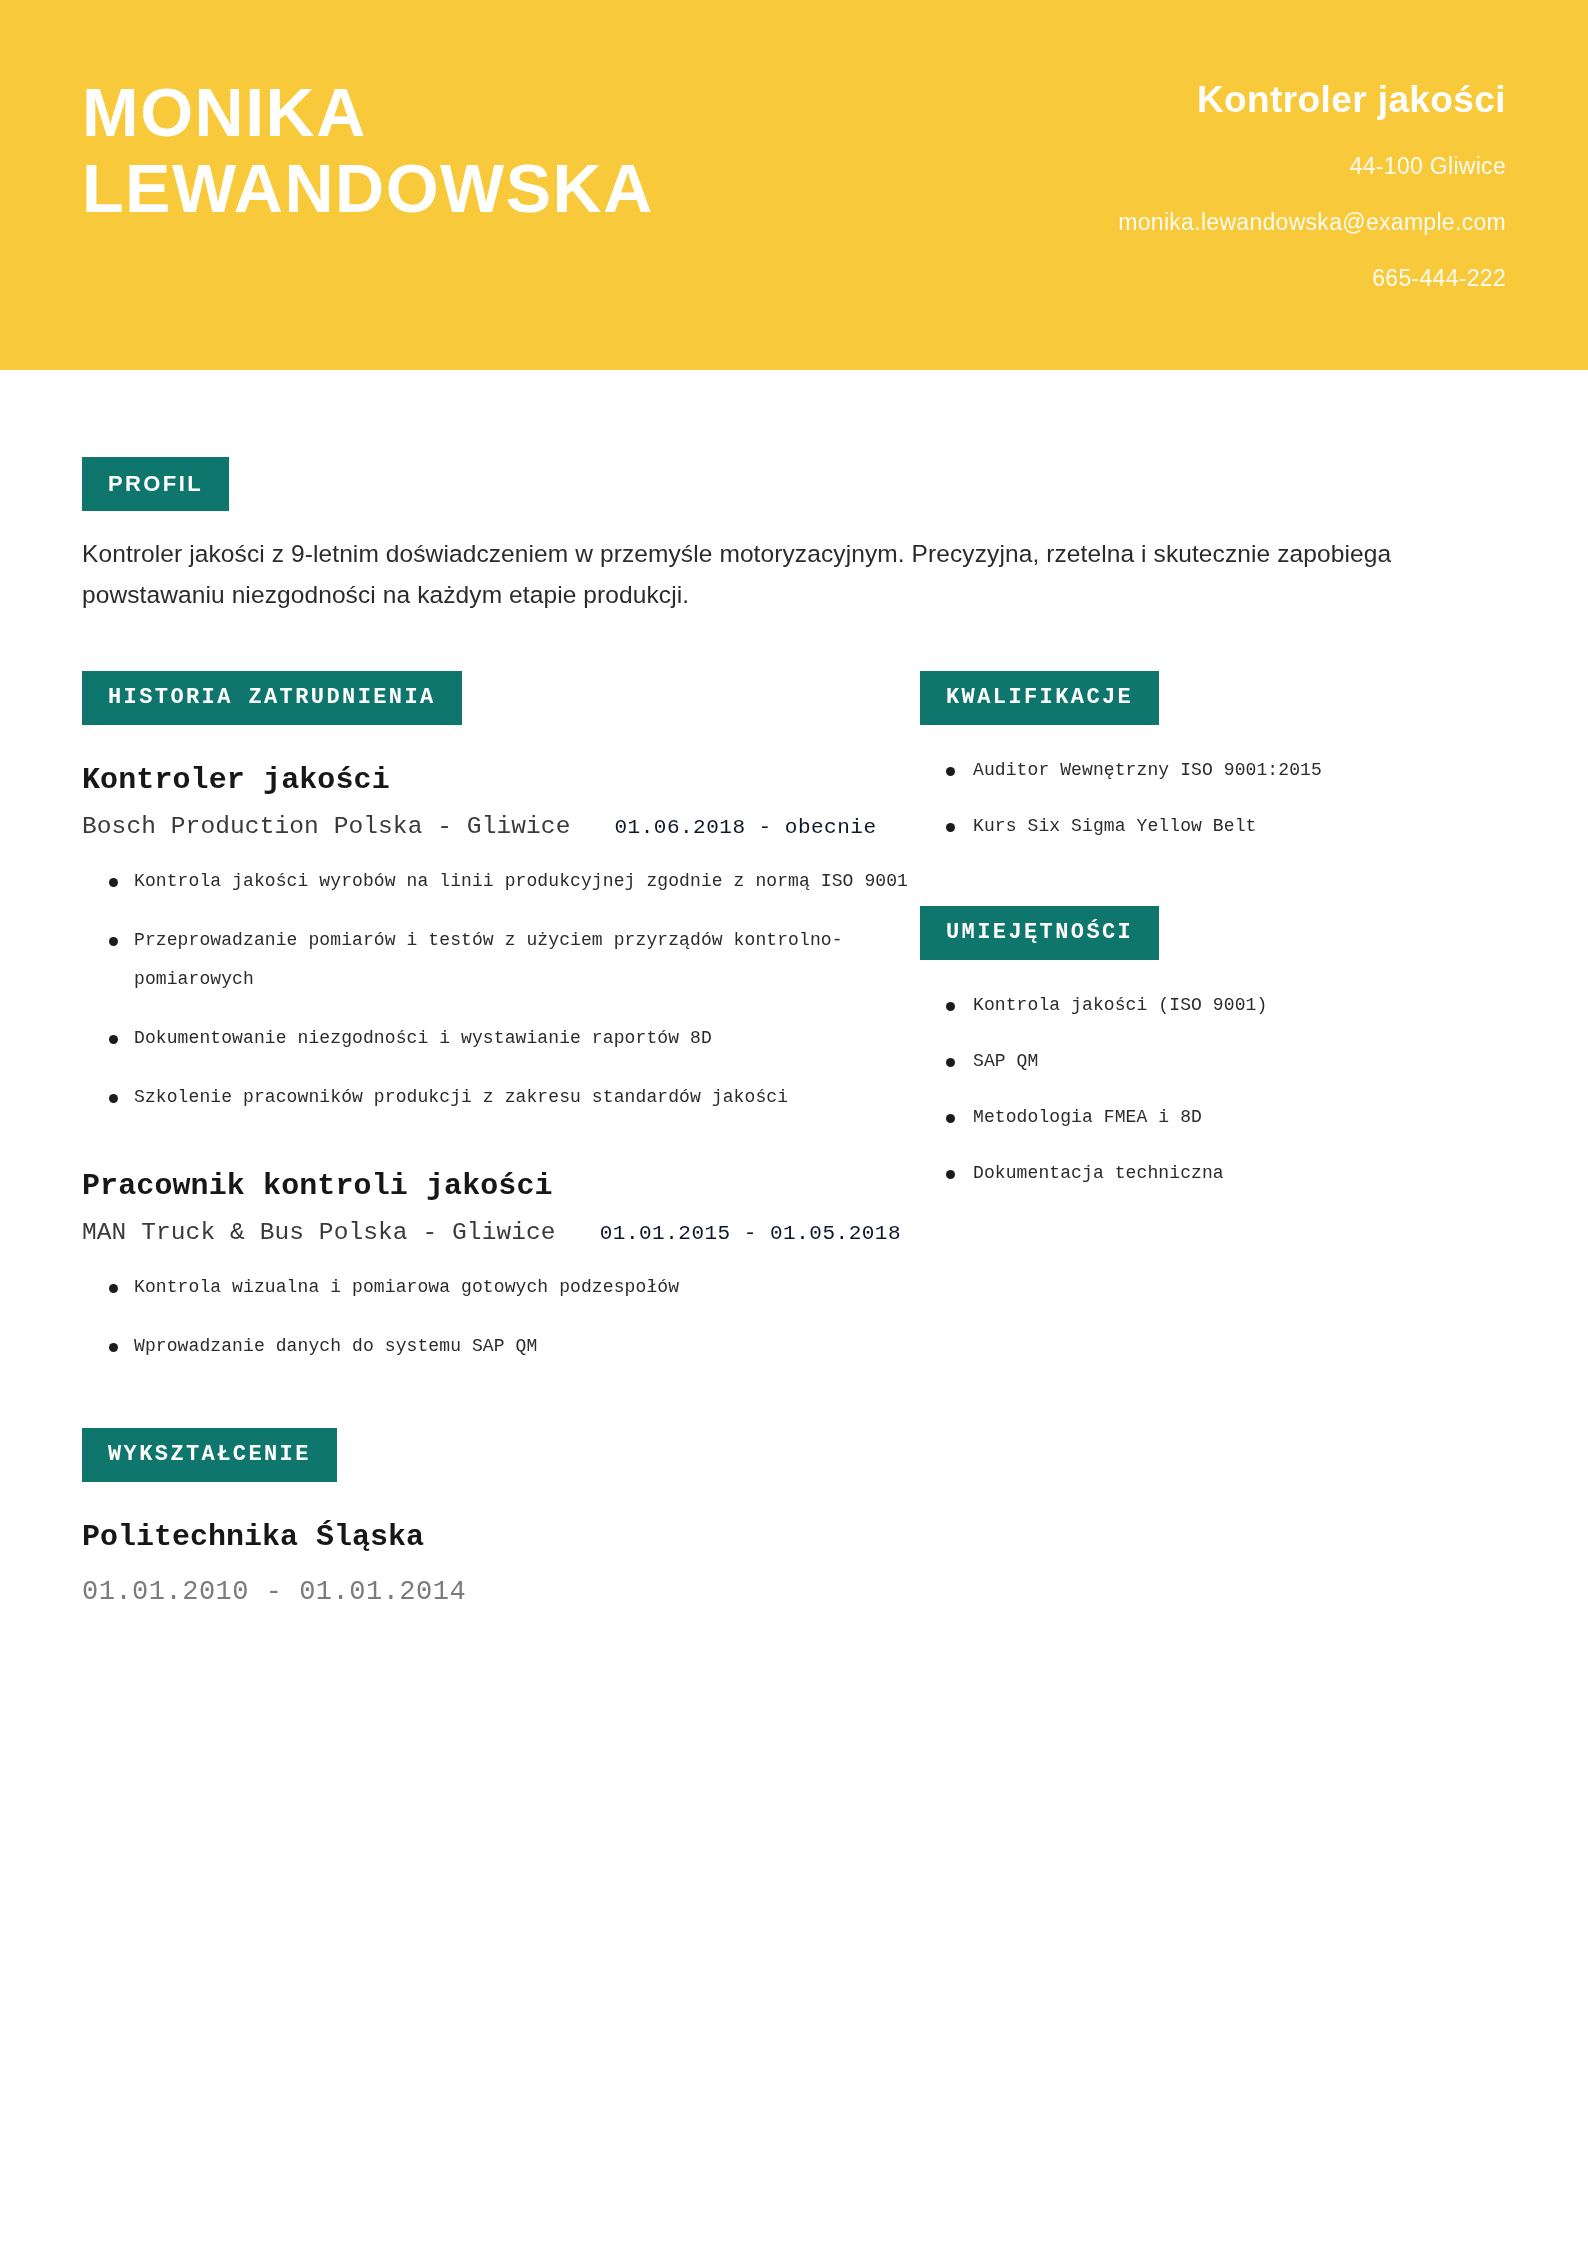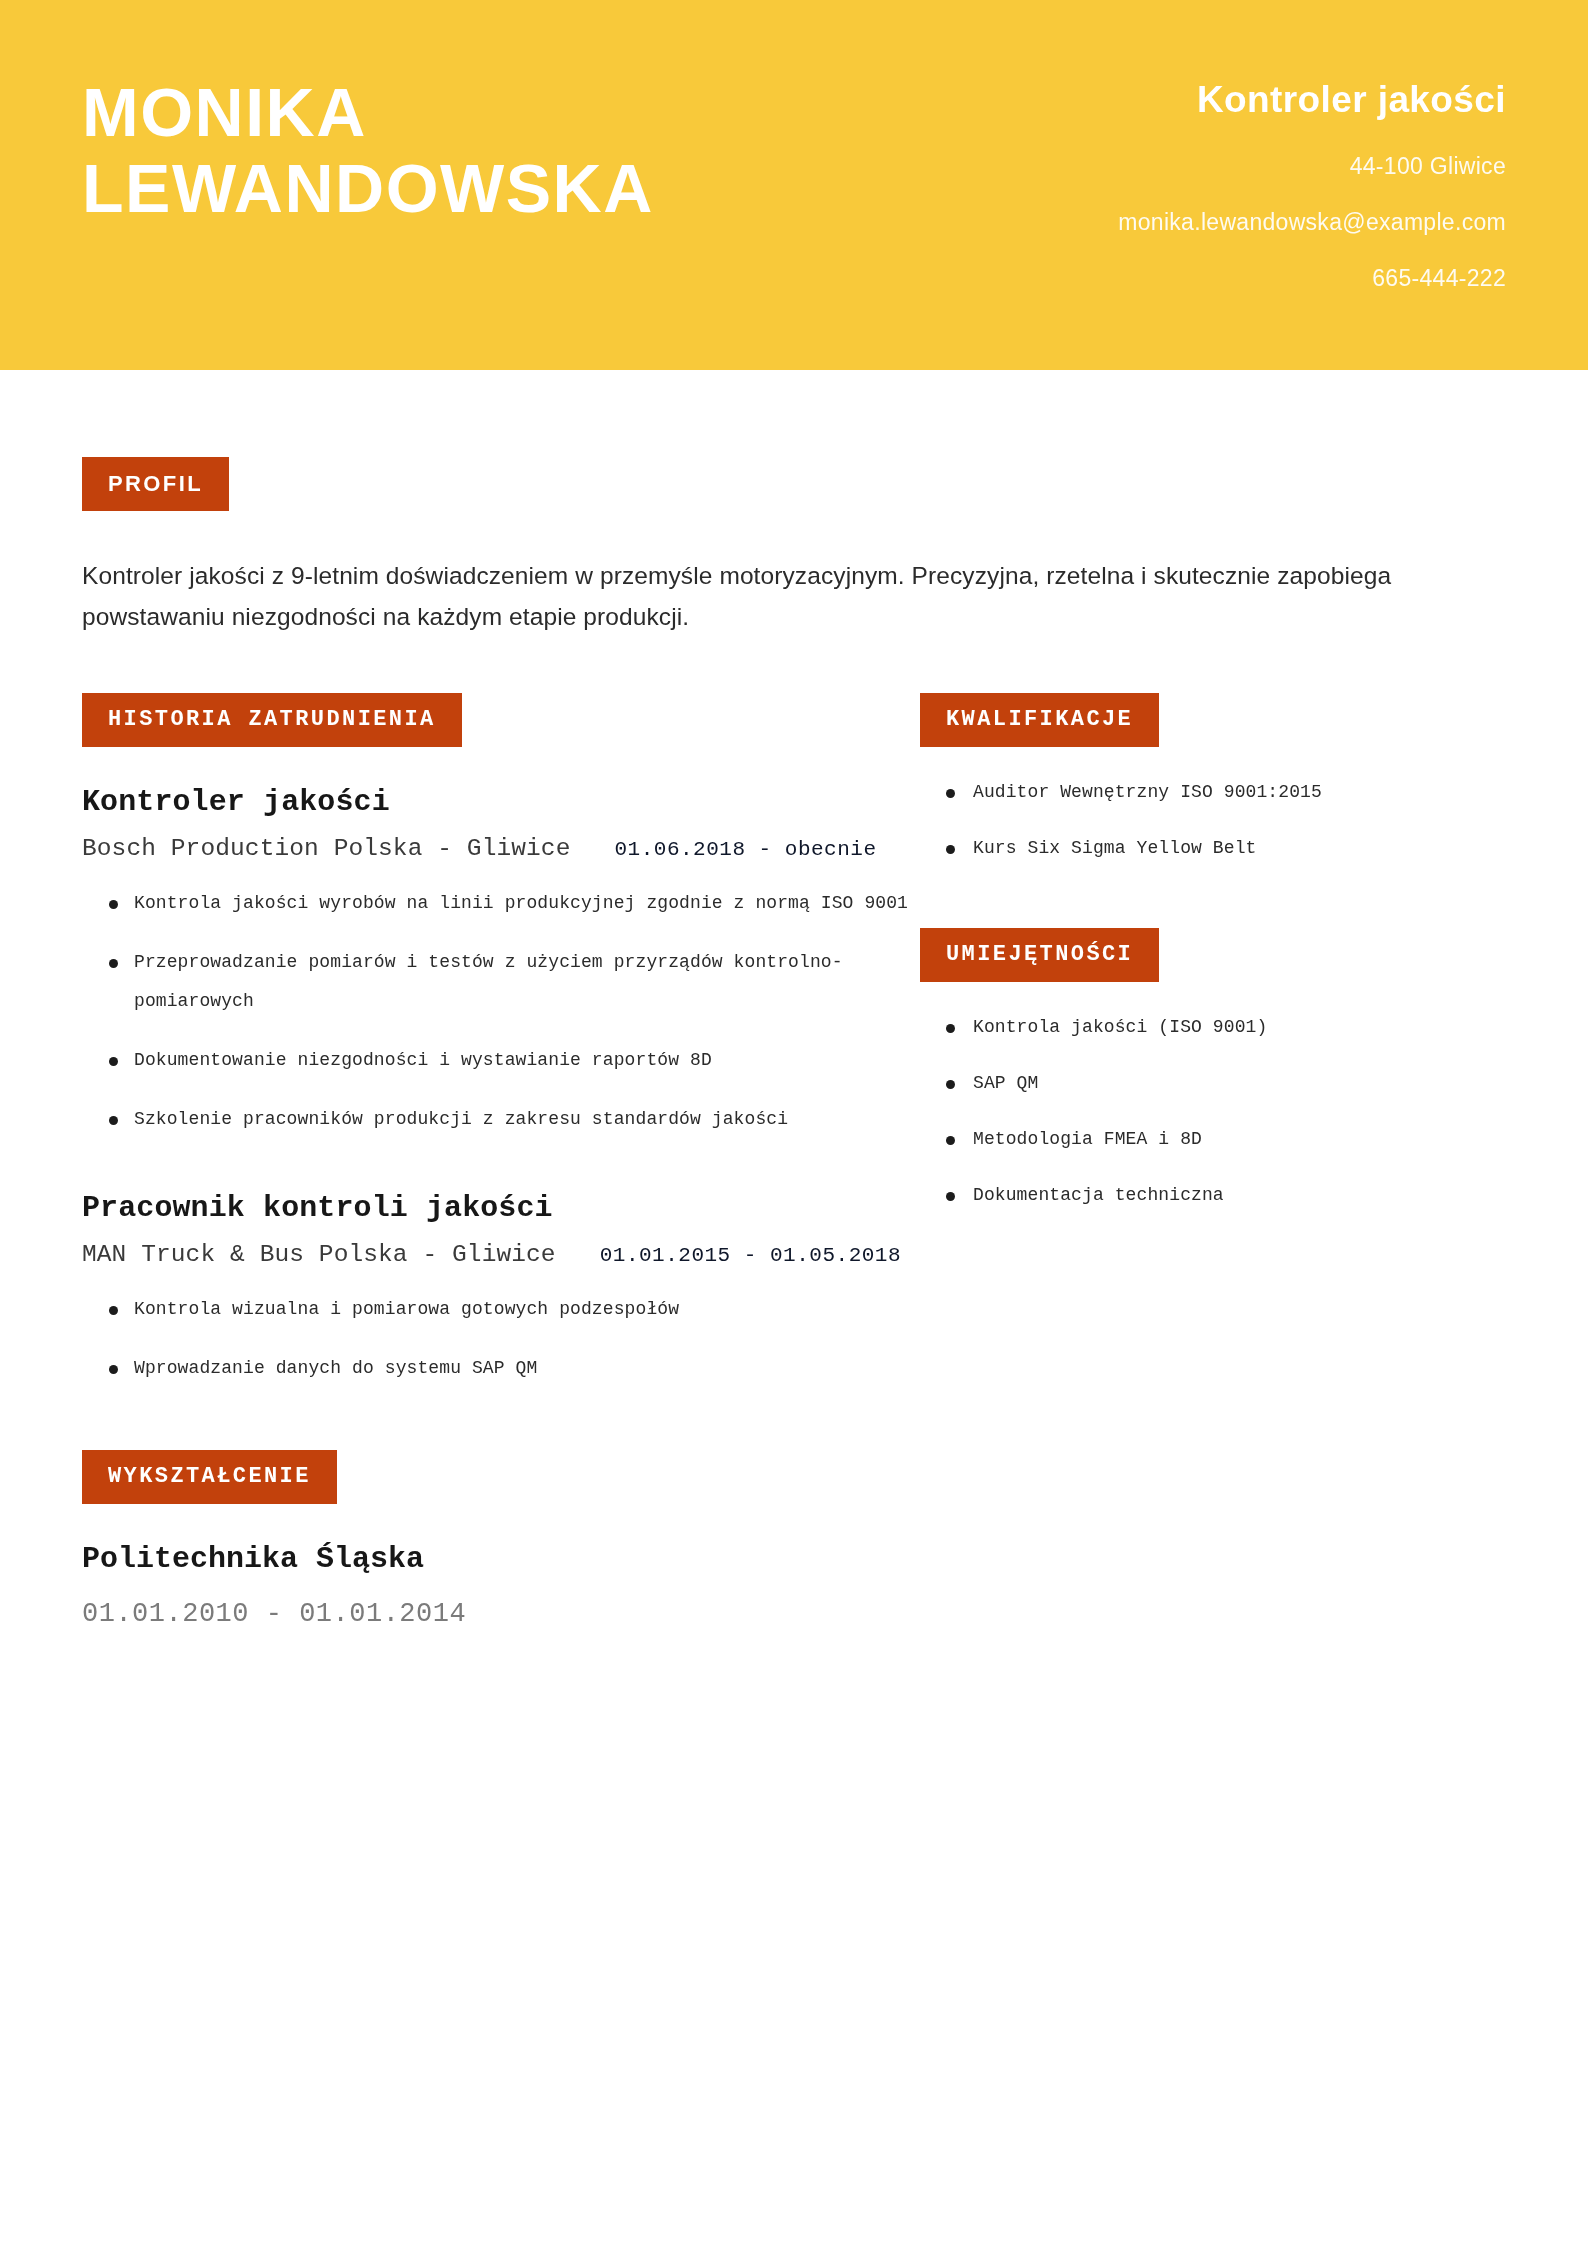--- a/index.html
+++ b/index.html
@@ -72,35 +72,35 @@
   .contact-line:last-child { margin-bottom: 0; }
 
   
   .content {
     position: relative;
     padding: 0 82px;
   }
 
   .section-badge {
     display: inline-block;
-    background: #c2410c;
+    background: #0f766e;
     color: #ffffff;
     font-size: 22px;
     font-weight: bold;
     letter-spacing: 2.4px;
     padding: 16px 26px 16px 26px;
     line-height: 1;
     white-space: nowrap;
   }
 
   .profile-section {
     margin-top: 87px;
   }
   .profile-text {
-    margin-top: 44px;
+    margin-top: 22px;
     font-size: 24.5px;
     line-height: 41px;
     color: #2b2b2b;
     max-width: 1340px;
     letter-spacing: 0.1px;
   }
 
   .columns {
     display: flex;
     flex-direction: row;

